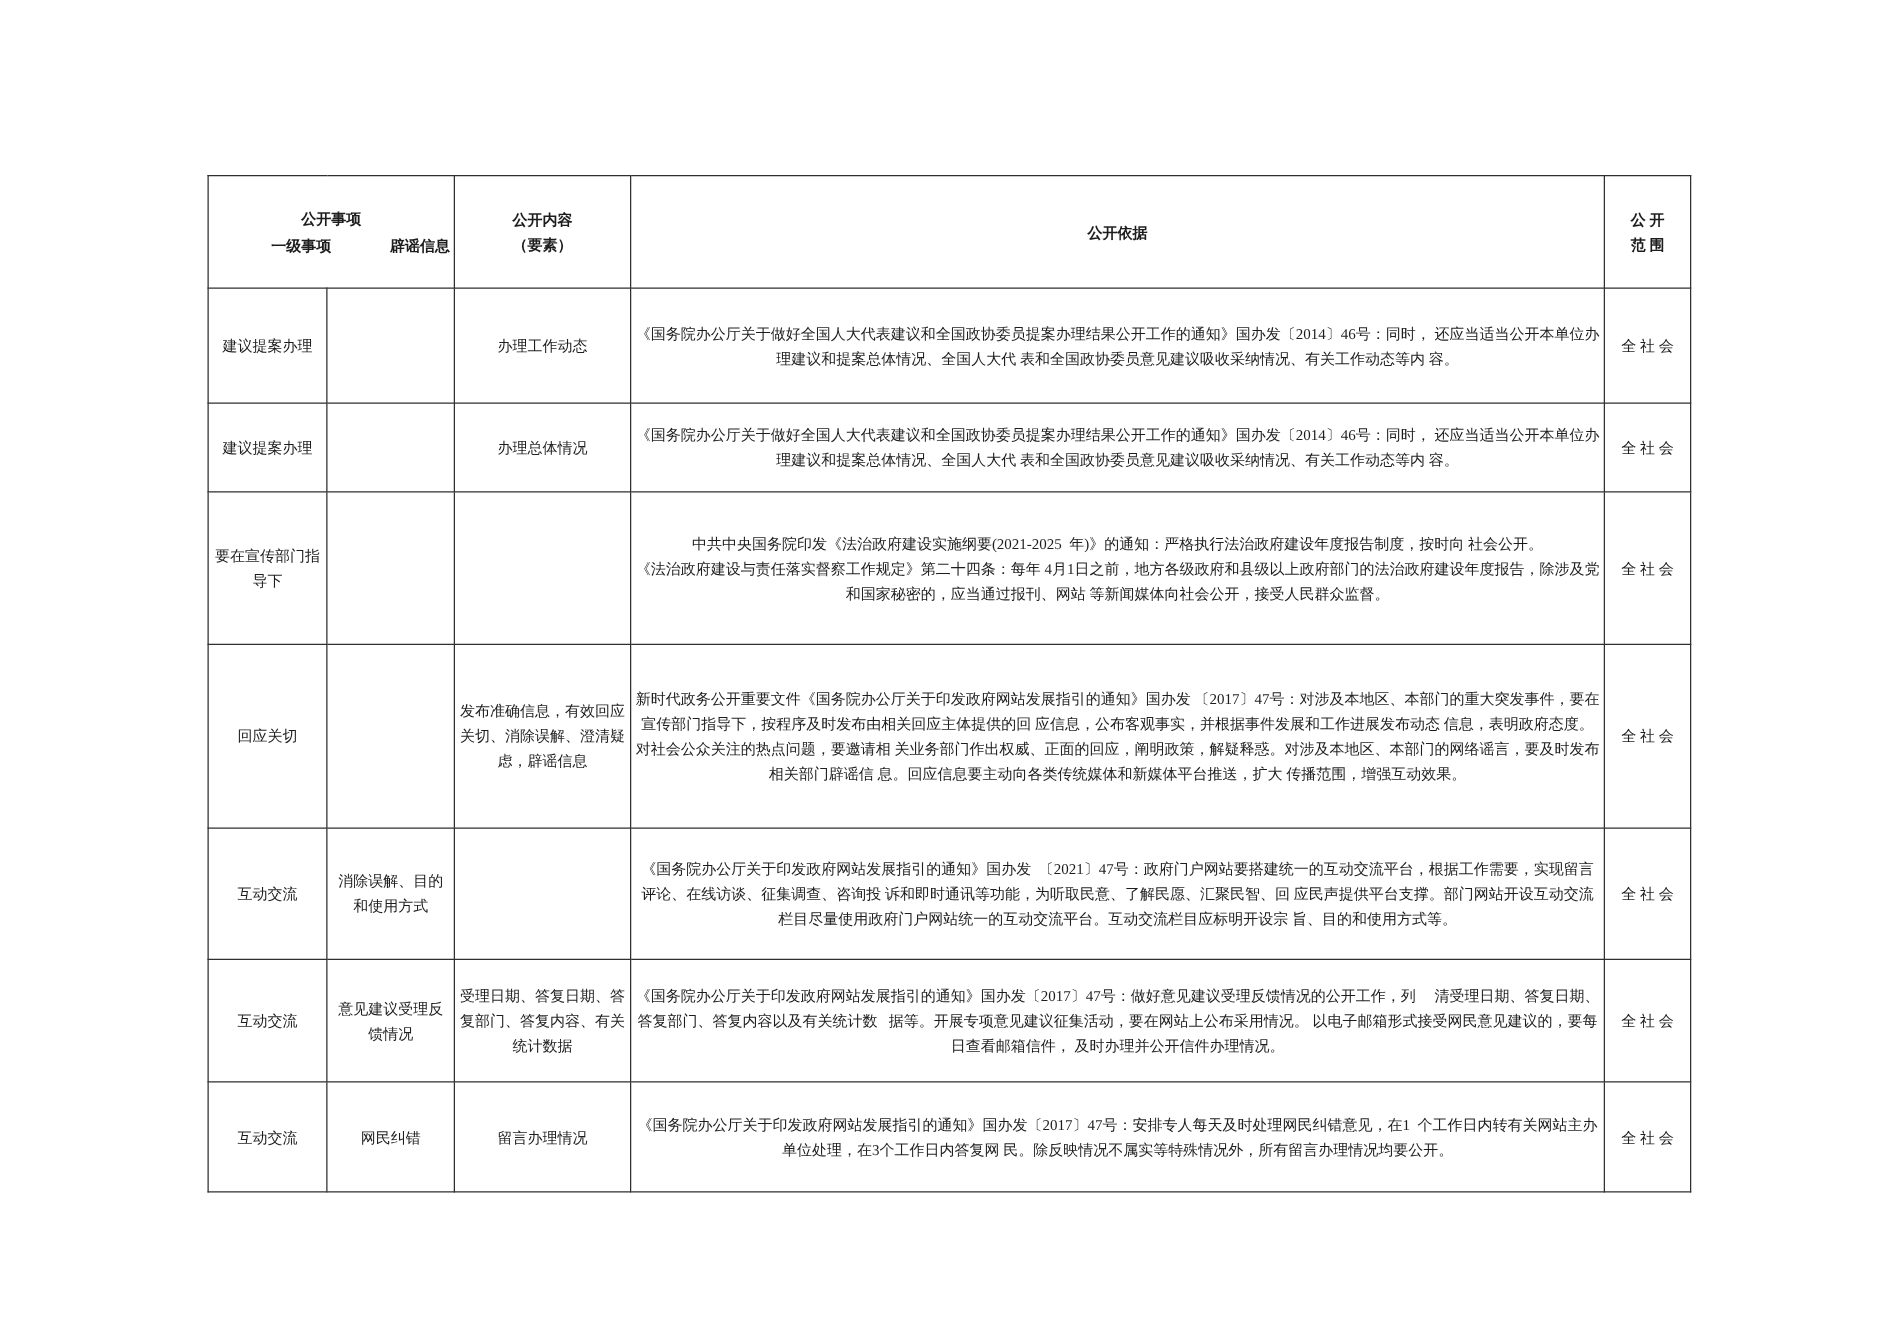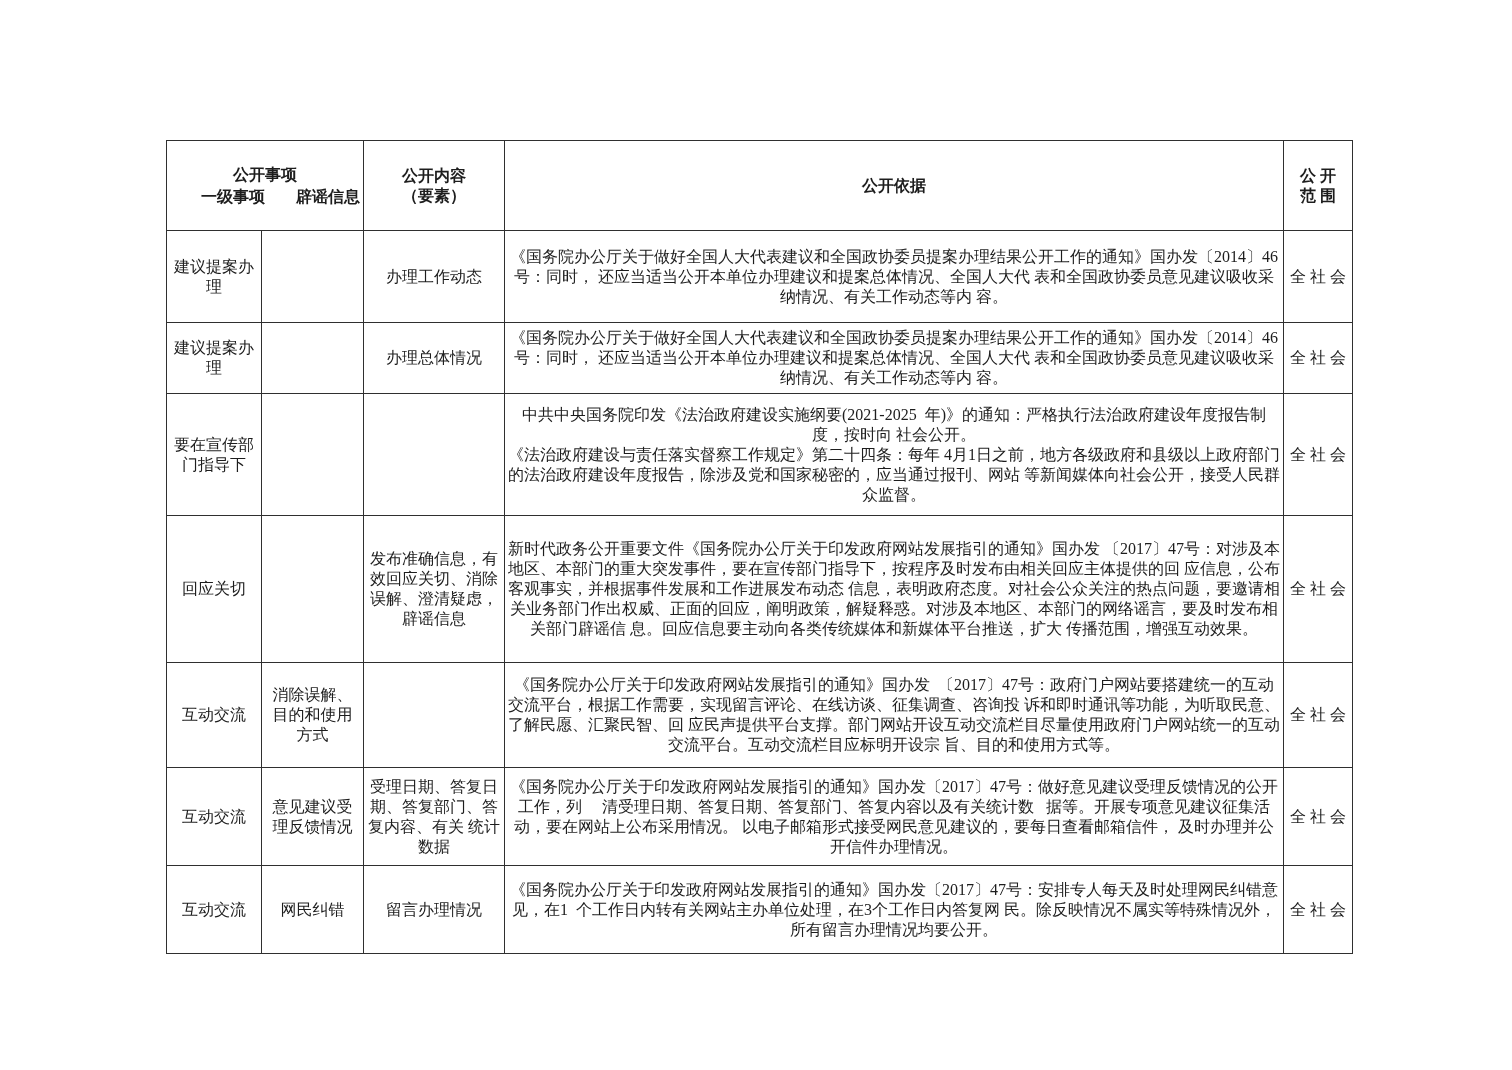--- a/index.html
+++ b/index.html
@@ -18,21 +18,21 @@
     height: 1070px;
     background: #ffffff;
   }
   table.disclosure {
     position: absolute;
     left: 166px;
     top: 140px;
     width: 1186px;
     border-collapse: collapse;
     table-layout: fixed;
-    font-size: 16px;
+    font-size: 12px;
     line-height: 20px;
   }
   table.disclosure th,
   table.disclosure td {
     border: 1px solid #2f2f2f;
     vertical-align: middle;
     padding: 2px 3px;
     background: #ffffff;
   }
   thead th {
@@ -176,21 +176,21 @@
           <td class="cell-level1">
             <div>互动交流</div>
           </td>
           <td class="cell-level2">
             <div>消除误解、目的和使用方式</div>
           </td>
           <td class="cell-content">
             <div></div>
           </td>
           <td class="cell-basis">
-            <div>《国务院办公厅关于印发政府网站发展指引的通知》国办发  〔2017〕47号：政府门户网站要搭建统一的互动交流平台，根据工作需要，实现留言评论、在线访谈、征集调查、咨询投 诉和即时通讯等功能，为听取民意、了解民愿、汇聚民智、回 应民声提供平台支撑。部门网站开设互动交流栏目尽量使用政府门户网站统一的互动交流平台。互动交流栏目应标明开设宗 旨、目的和使用方式等。</div>
+            <div>《国务院办公厅关于印发政府网站发展指引的通知》国办发  〔2021〕47号：政府门户网站要搭建统一的互动交流平台，根据工作需要，实现留言评论、在线访谈、征集调查、咨询投 诉和即时通讯等功能，为听取民意、了解民愿、汇聚民智、回 应民声提供平台支撑。部门网站开设互动交流栏目尽量使用政府门户网站统一的互动交流平台。互动交流栏目应标明开设宗 旨、目的和使用方式等。</div>
           </td>
           <td class="cell-scope">
             <div>全 社 会</div>
           </td>
         </tr>
         <tr class="r5">
           <td class="cell-level1">
             <div>互动交流</div>
           </td>
           <td class="cell-level2">

